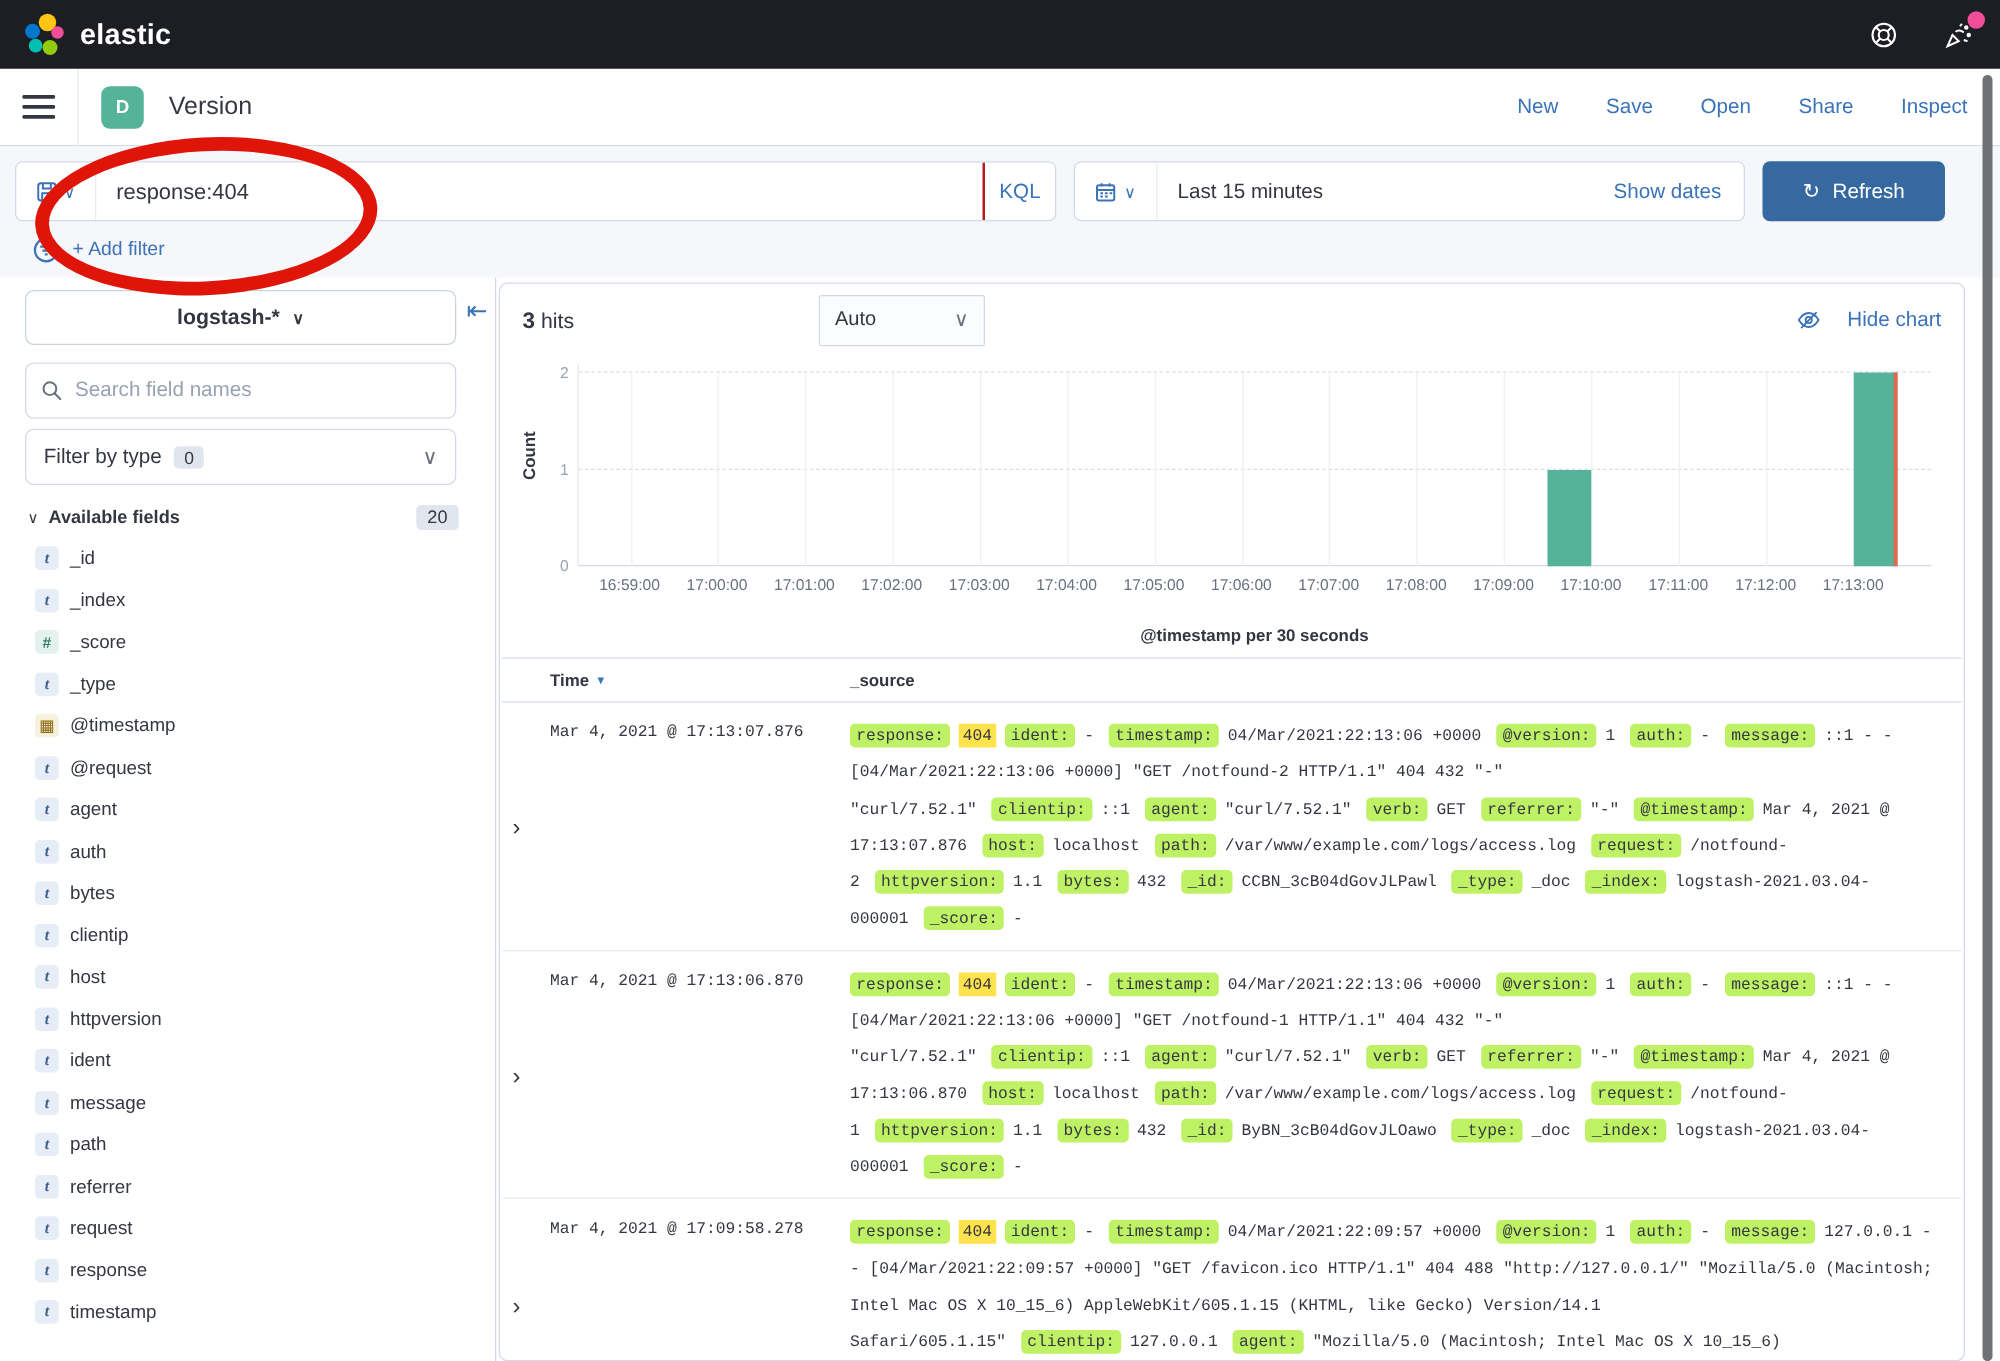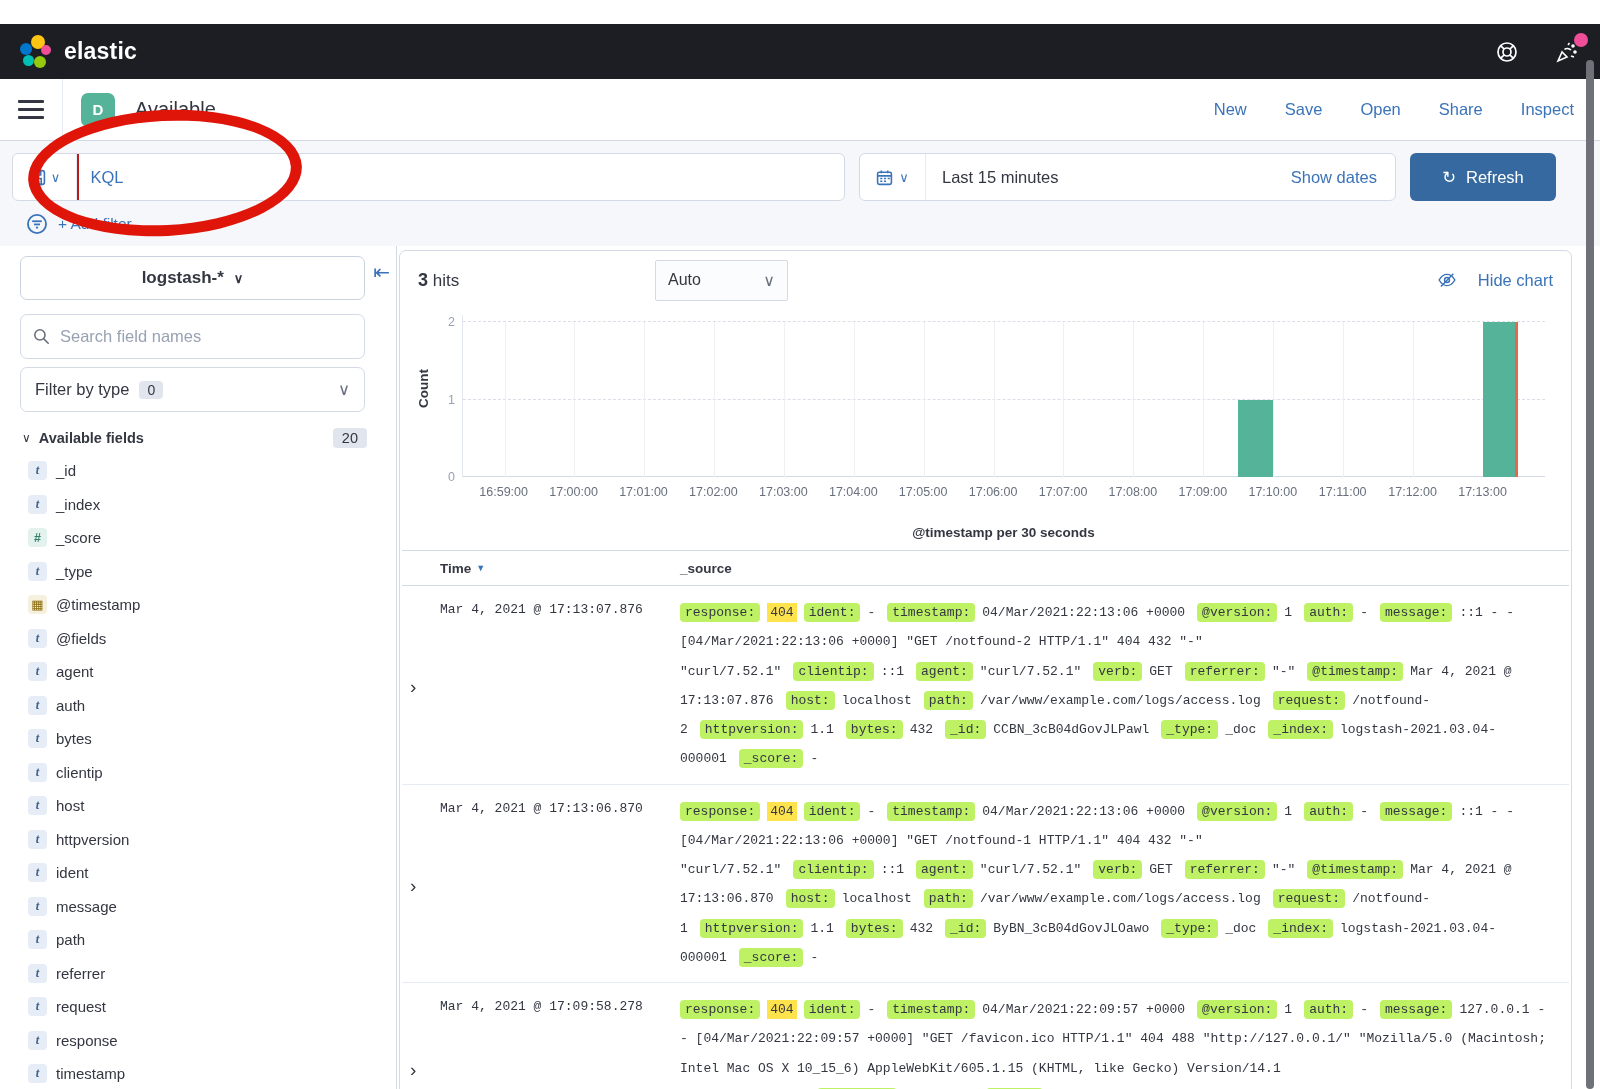--- a/index.html
+++ b/index.html
@@ -1,21 +1,21 @@
 <!DOCTYPE html>
 <html><head>
 <meta charset="utf-8">
 <style>
   * { margin:0; padding:0; box-sizing:border-box; }
   html,body { width:1600px; height:1089px; overflow:hidden; background:#fff;
     font-family:"Liberation Sans", sans-serif; color:#343741; }
   .screen { position:relative; width:1600px; height:1089px; overflow:hidden; }
 
   
-  .topbar { height:55px; background:#1d1e24; display:flex; align-items:center; padding:0 20px; position:relative;margin-top:24px; }
+  .topbar { height:55px; background:#1d1e24; display:flex; align-items:center; padding:0 20px; position:relative; }
   .brand { display:flex; align-items:center; gap:10px; width:540px; }
   .logo { position:relative; width:34px; height:34px; }
   .logo i { position:absolute; border-radius:50%; }
   .brand-name { color:#fff; font-size:23px; font-weight:600; letter-spacing:.2px; }
   .topsearch { width:480px; height:36px; border:1px solid #5a6069; border-radius:6px;
     display:flex; align-items:center; gap:10px; padding:0 12px; color:#878d99; font-size:16px; background:#25262e; }
   .topicons { margin-left:auto; display:flex; align-items:center; gap:34px; }
   .topicon { position:relative; width:26px; height:26px; display:flex; align-items:center; justify-content:center; }
   .notif-dot { position:absolute; top:-6px; right:-8px; width:14px; height:14px; border-radius:50%; }
 
@@ -163,40 +163,43 @@
   </header>
 
   <div class="appbar">
     <div class="hamburger">
         <i></i>
         <i></i>
         <i></i>
       </div>
     <div class="vdiv"></div>
     <div class="app-badge">D</div>
-    <div class="page-title">Available</div>
+    <div class="page-title">Version</div>
     <div class="topmenu">
       <span>New</span>
       <span>Save</span>
       <span>Open</span>
       <span>Share</span>
       <span>Inspect</span>
     </div>
   </div>
 
   <div class="querystrip">
     <div class="qrow">
       <div class="query-group">
         <div class="sq-seg">
           <svg width="17" height="17" viewBox="0 0 16 16" fill="none" stroke="#3b73b9" stroke-width="1.5">
             <rect x="1.5" y="1.5" width="13" height="13" rx="2"></rect>
               <path d="M5 1.5 v4 h6 v-4"></path>
               <rect x="4.5" y="9" width="7" height="5.5"></rect>
           </svg>
           <span class="chev">∨</span>
+        </div>
+        <div class="query-input">
+          <span>response:404</span>
         </div>
         <div class="kql-seg">KQL</div>
       </div>
       <div class="date-group">
         <div class="cal-seg">
           <svg width="17" height="17" viewBox="0 0 16 16" fill="none" stroke="#3b73b9" stroke-width="1.5">
             <rect x="1.5" y="3" width="13" height="11.5" rx="1.5"></rect>
               <line x1="1.5" y1="6.5" x2="14.5" y2="6.5"></line>
               <line x1="5" y1="1.5" x2="5" y2="4"></line>
               <line x1="11" y1="1.5" x2="11" y2="4"></line>
@@ -272,21 +275,21 @@
           <div class="field-item">
             <span class="field-badge string">t</span>
             <span class="field-name">_type</span>
           </div>
           <div class="field-item">
             <span class="field-badge date">▦</span>
             <span class="field-name">@timestamp</span>
           </div>
           <div class="field-item">
             <span class="field-badge string">t</span>
-            <span class="field-name">@fields</span>
+            <span class="field-name">@request</span>
           </div>
           <div class="field-item">
             <span class="field-badge string">t</span>
             <span class="field-name">agent</span>
           </div>
           <div class="field-item">
             <span class="field-badge string">t</span>
             <span class="field-name">auth</span>
           </div>
           <div class="field-item">

